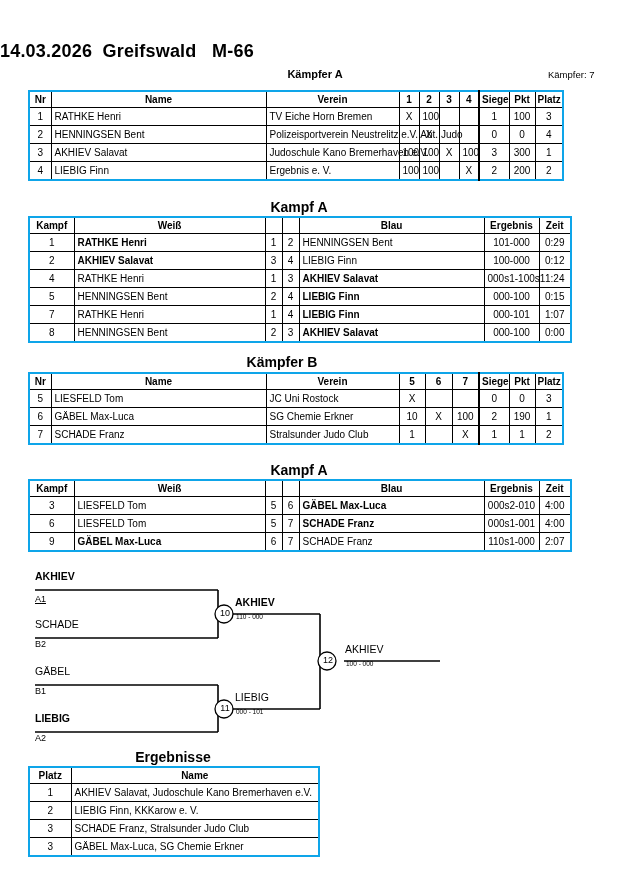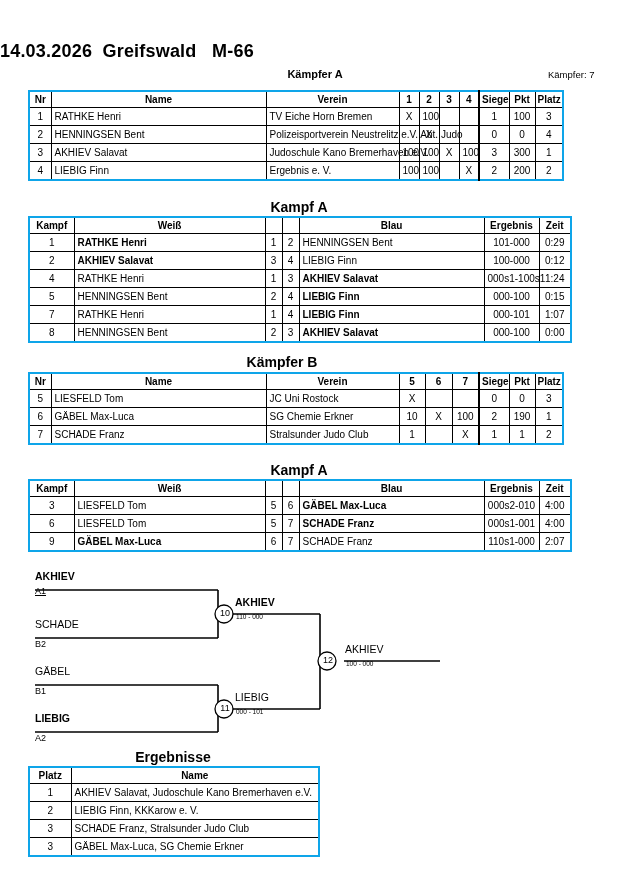--- a/index.html
+++ b/index.html
@@ -383,21 +383,21 @@
     <line x1="344" y1="101" x2="440" y2="101" stroke="#000" stroke-width="1.6"></line>
 
     <line x1="35" y1="30" x2="35" y2="30" stroke="#000" stroke-width="1.6"></line>
 
     <circle cx="224" cy="54" r="9" fill="#fff" stroke="#000" stroke-width="1.3"></circle>
     <circle cx="224" cy="149" r="9" fill="#fff" stroke="#000" stroke-width="1.3"></circle>
     <circle cx="327" cy="101" r="9" fill="#fff" stroke="#000" stroke-width="1.3"></circle>
   </svg>
 
   <div class="abs bk-name bold" style="left:35px;top:10px;">AKHIEV</div>
-  <div class="abs bk-seed" style="left:35px;top:26px;text-decoration:underline;">A1</div>
+  <div class="abs bk-seed" style="left:35px;top:34px;text-decoration:underline;">A1</div>
 
   <div class="abs bk-name" style="left:35px;top:58px;">SCHADE</div>
   <div class="abs bk-seed" style="left:35px;top:79px;">B2</div>
 
   <div class="abs bk-name" style="left:35px;top:105px;text-align:right;">GÄBEL</div>
   <div class="abs bk-seed" style="left:35px;top:126px;text-align:right;">B1</div>
 
   <div class="abs bk-name bold" style="left:35px;top:152px;">LIEBIG</div>
   <div class="abs bk-seed" style="left:35px;top:173px;">A2</div>
 

